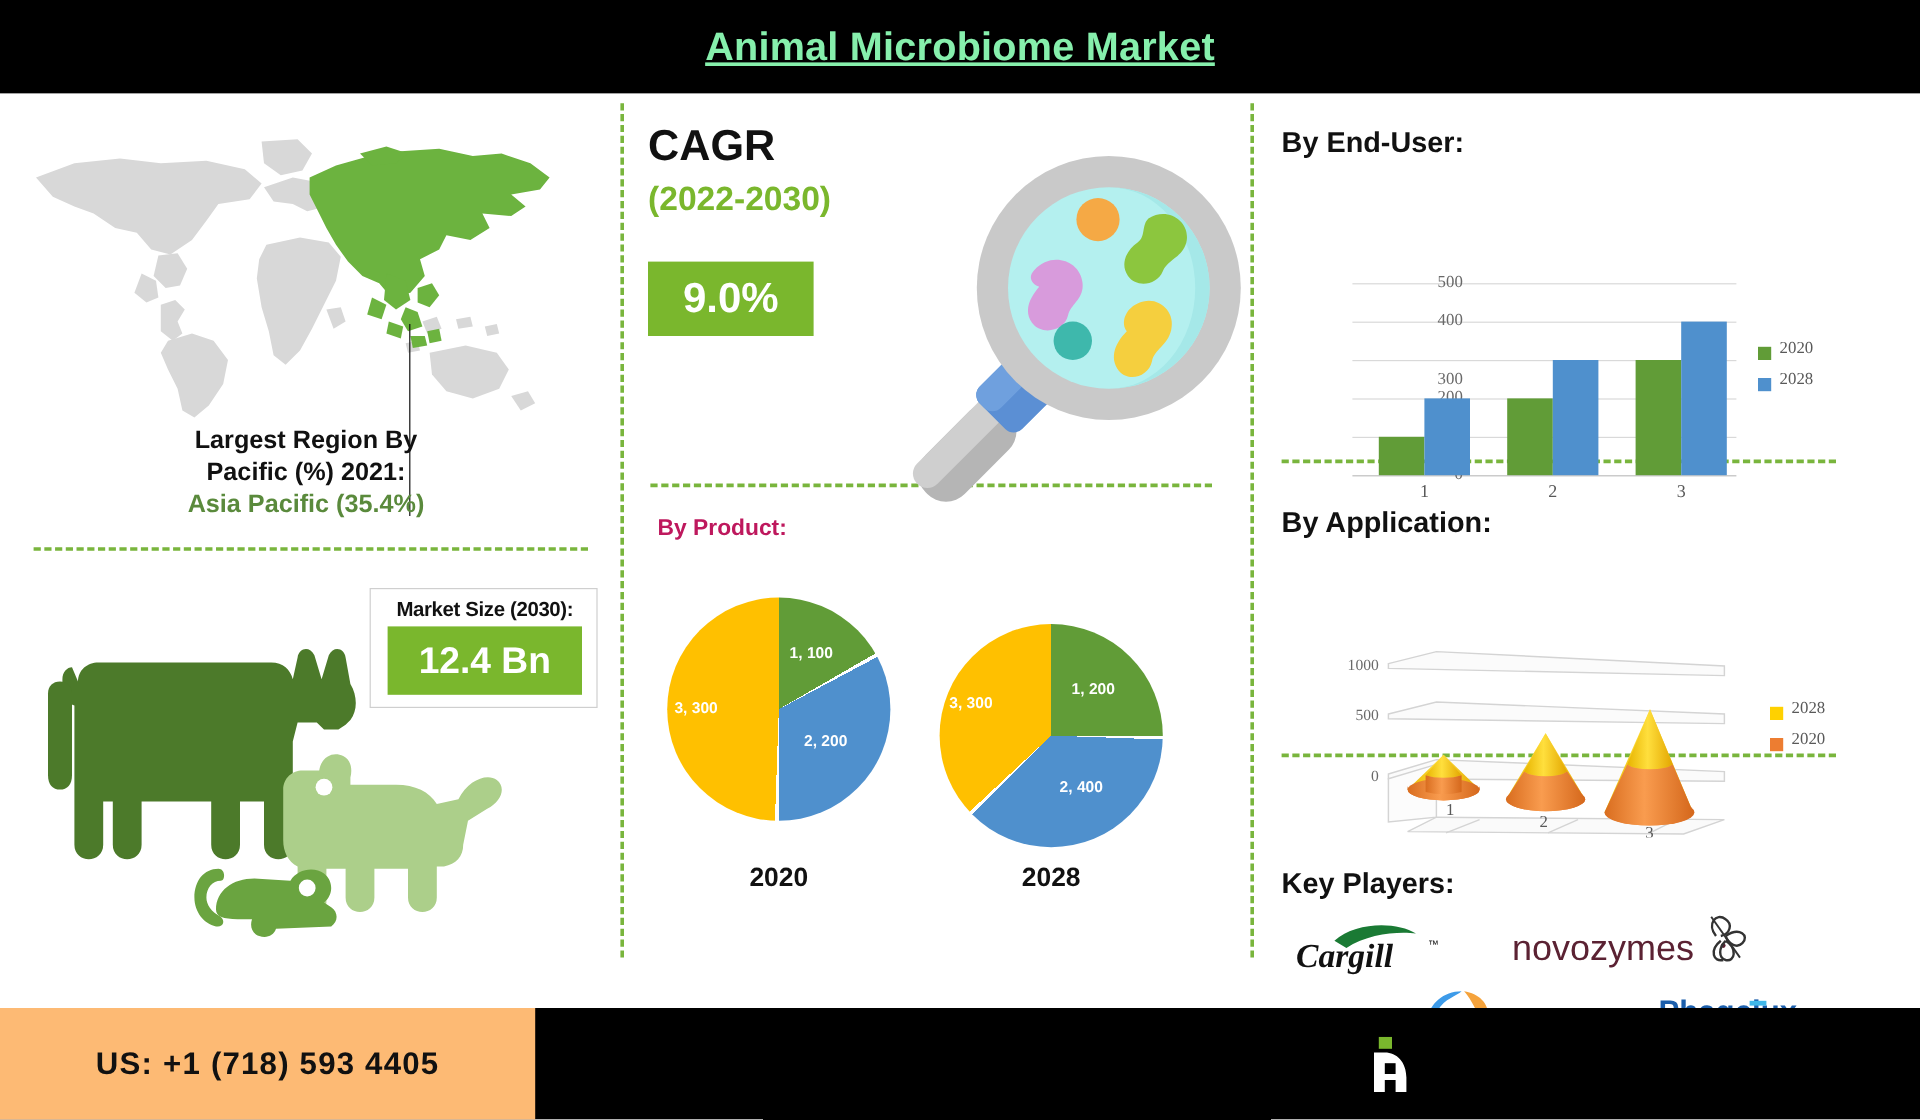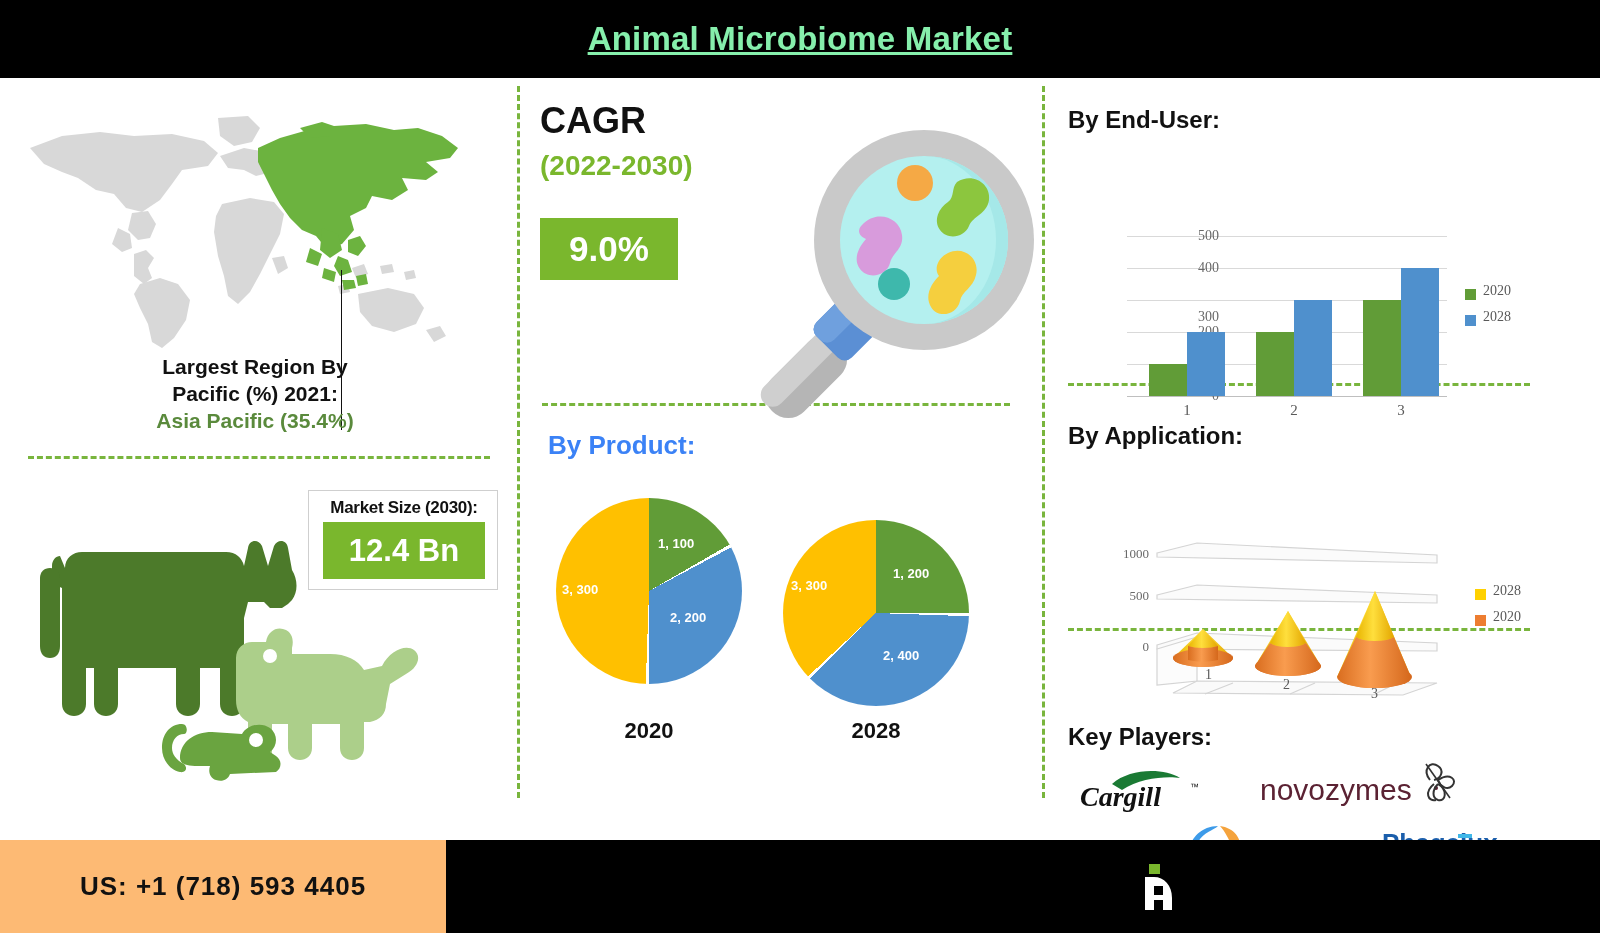--- a/index.html
+++ b/index.html
@@ -37,21 +37,21 @@
     color:#fff;font-size:31px;font-weight:bold;text-align:center;line-height:57px;}
 
   
   .cagr-label{position:absolute;left:540px;top:22px;font-size:36px;font-weight:bold;color:#111;}
   .cagr-years{position:absolute;left:540px;top:72px;font-size:28px;font-weight:bold;color:#7ab72d;}
   .cagr-badge{position:absolute;left:540px;top:140px;width:138px;height:62px;background:#7ab72d;
     color:#fff;font-size:35px;font-weight:bold;text-align:center;line-height:62px;}
   .magnifier{position:absolute;left:752px;top:40px;width:285px;height:330px;}
   .magnifier svg{display:block;width:285px;height:330px;}
 
-  .byproduct-title{position:absolute;left:548px;top:352px;font-size:26px;font-weight:bold;color:#3b82f6;}
+  .byproduct-title{position:absolute;left:548px;top:352px;font-size:19px;font-weight:bold;color:#be185d;}
   .pie{position:absolute;width:186px;height:186px;border-radius:50%;}
   .pie-label{position:absolute;color:#fff;font-size:13px;font-weight:bold;white-space:nowrap;}
   .pie-year{position:absolute;font-size:22px;font-weight:bold;color:#111;text-align:center;width:186px;}
 
   
   .sect-title{position:absolute;font-size:24px;font-weight:bold;color:#111;}
 
   .barchart{position:absolute;left:1085px;top:150px;width:460px;height:215px;}
   .bc-plot{position:absolute;left:42px;top:8px;width:320px;height:160px;}
   .bc-gline{position:absolute;left:0;width:320px;height:1px;background:#d9d9d9;}

